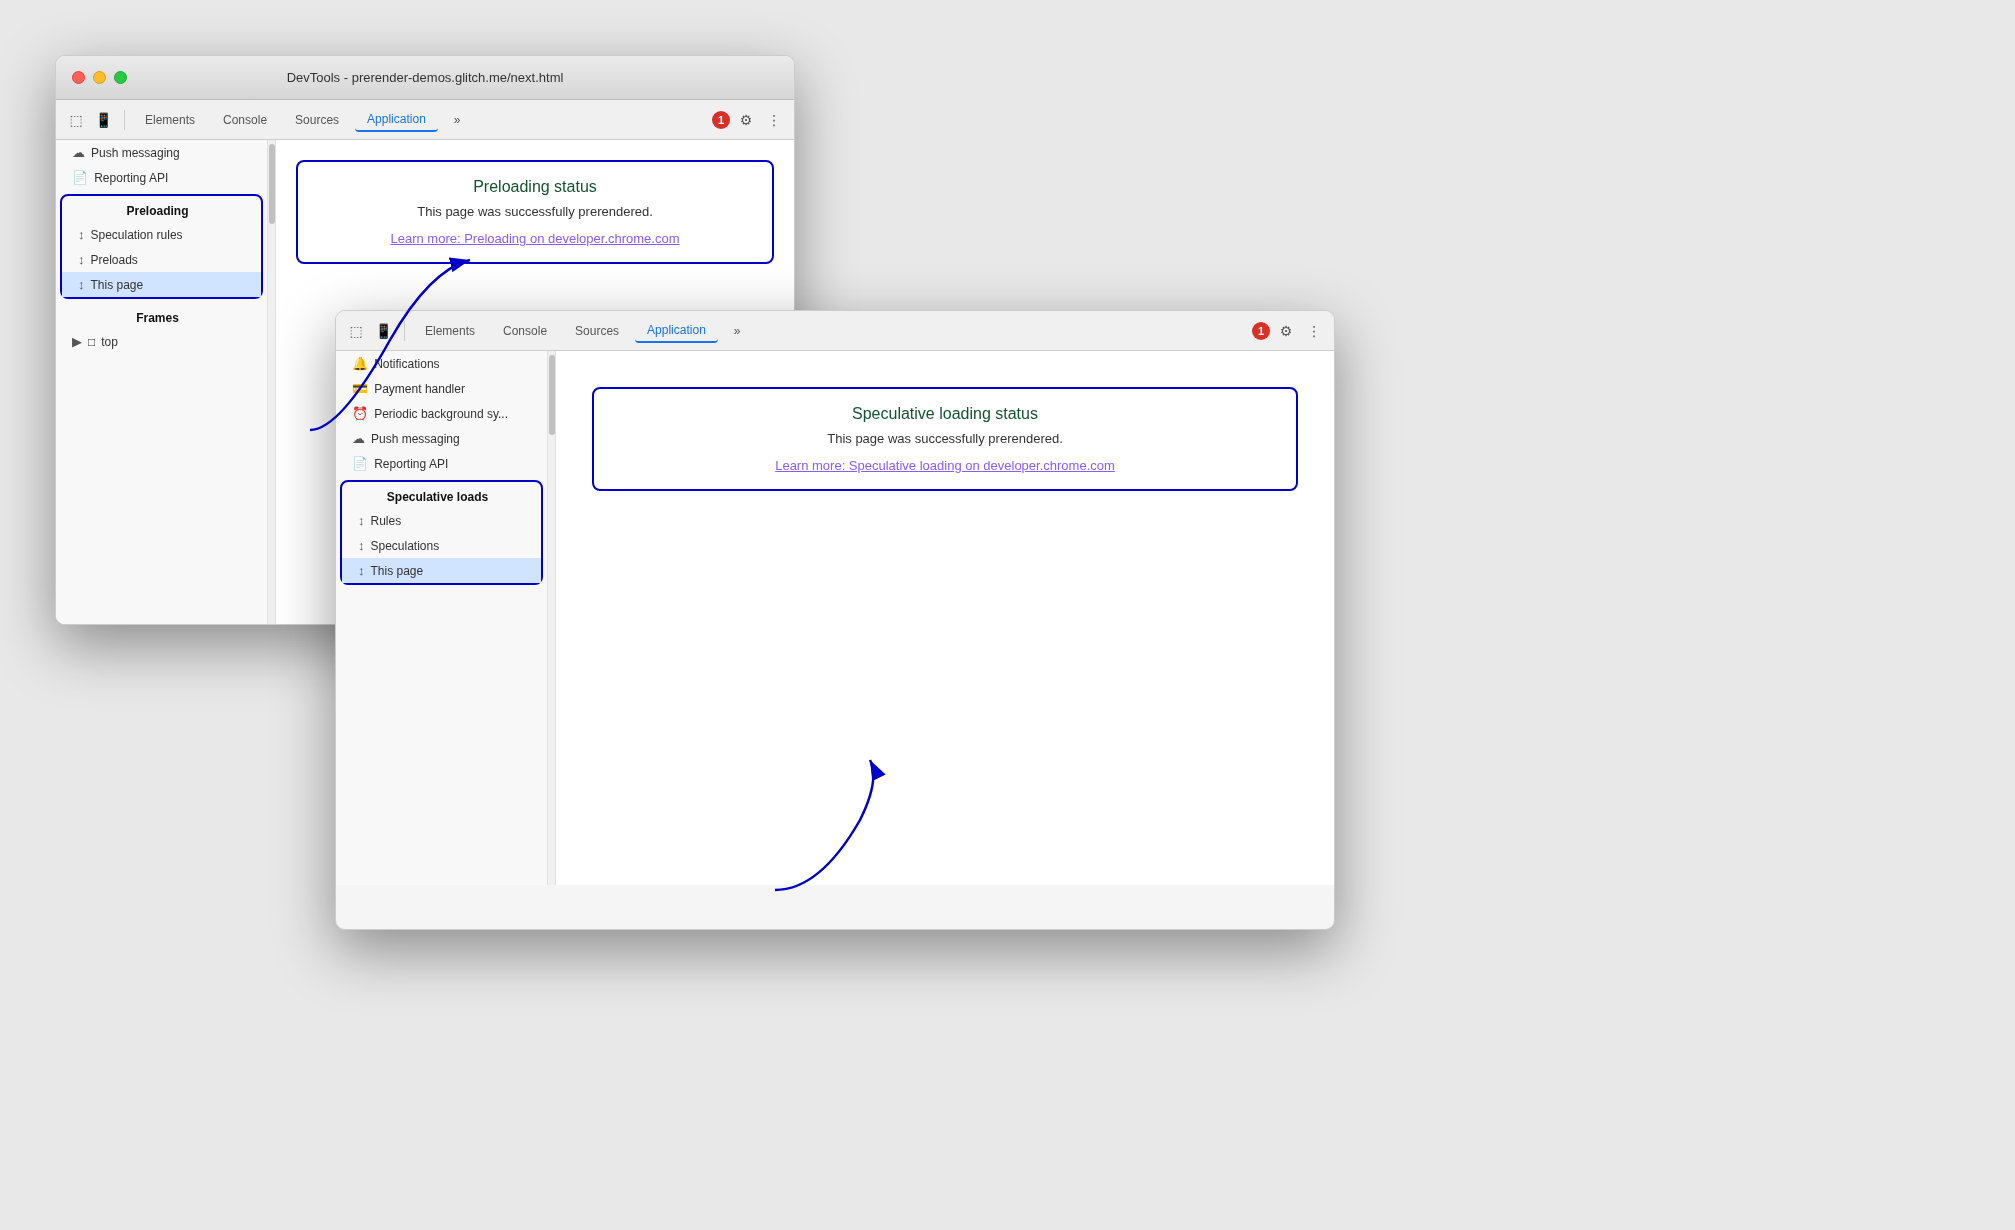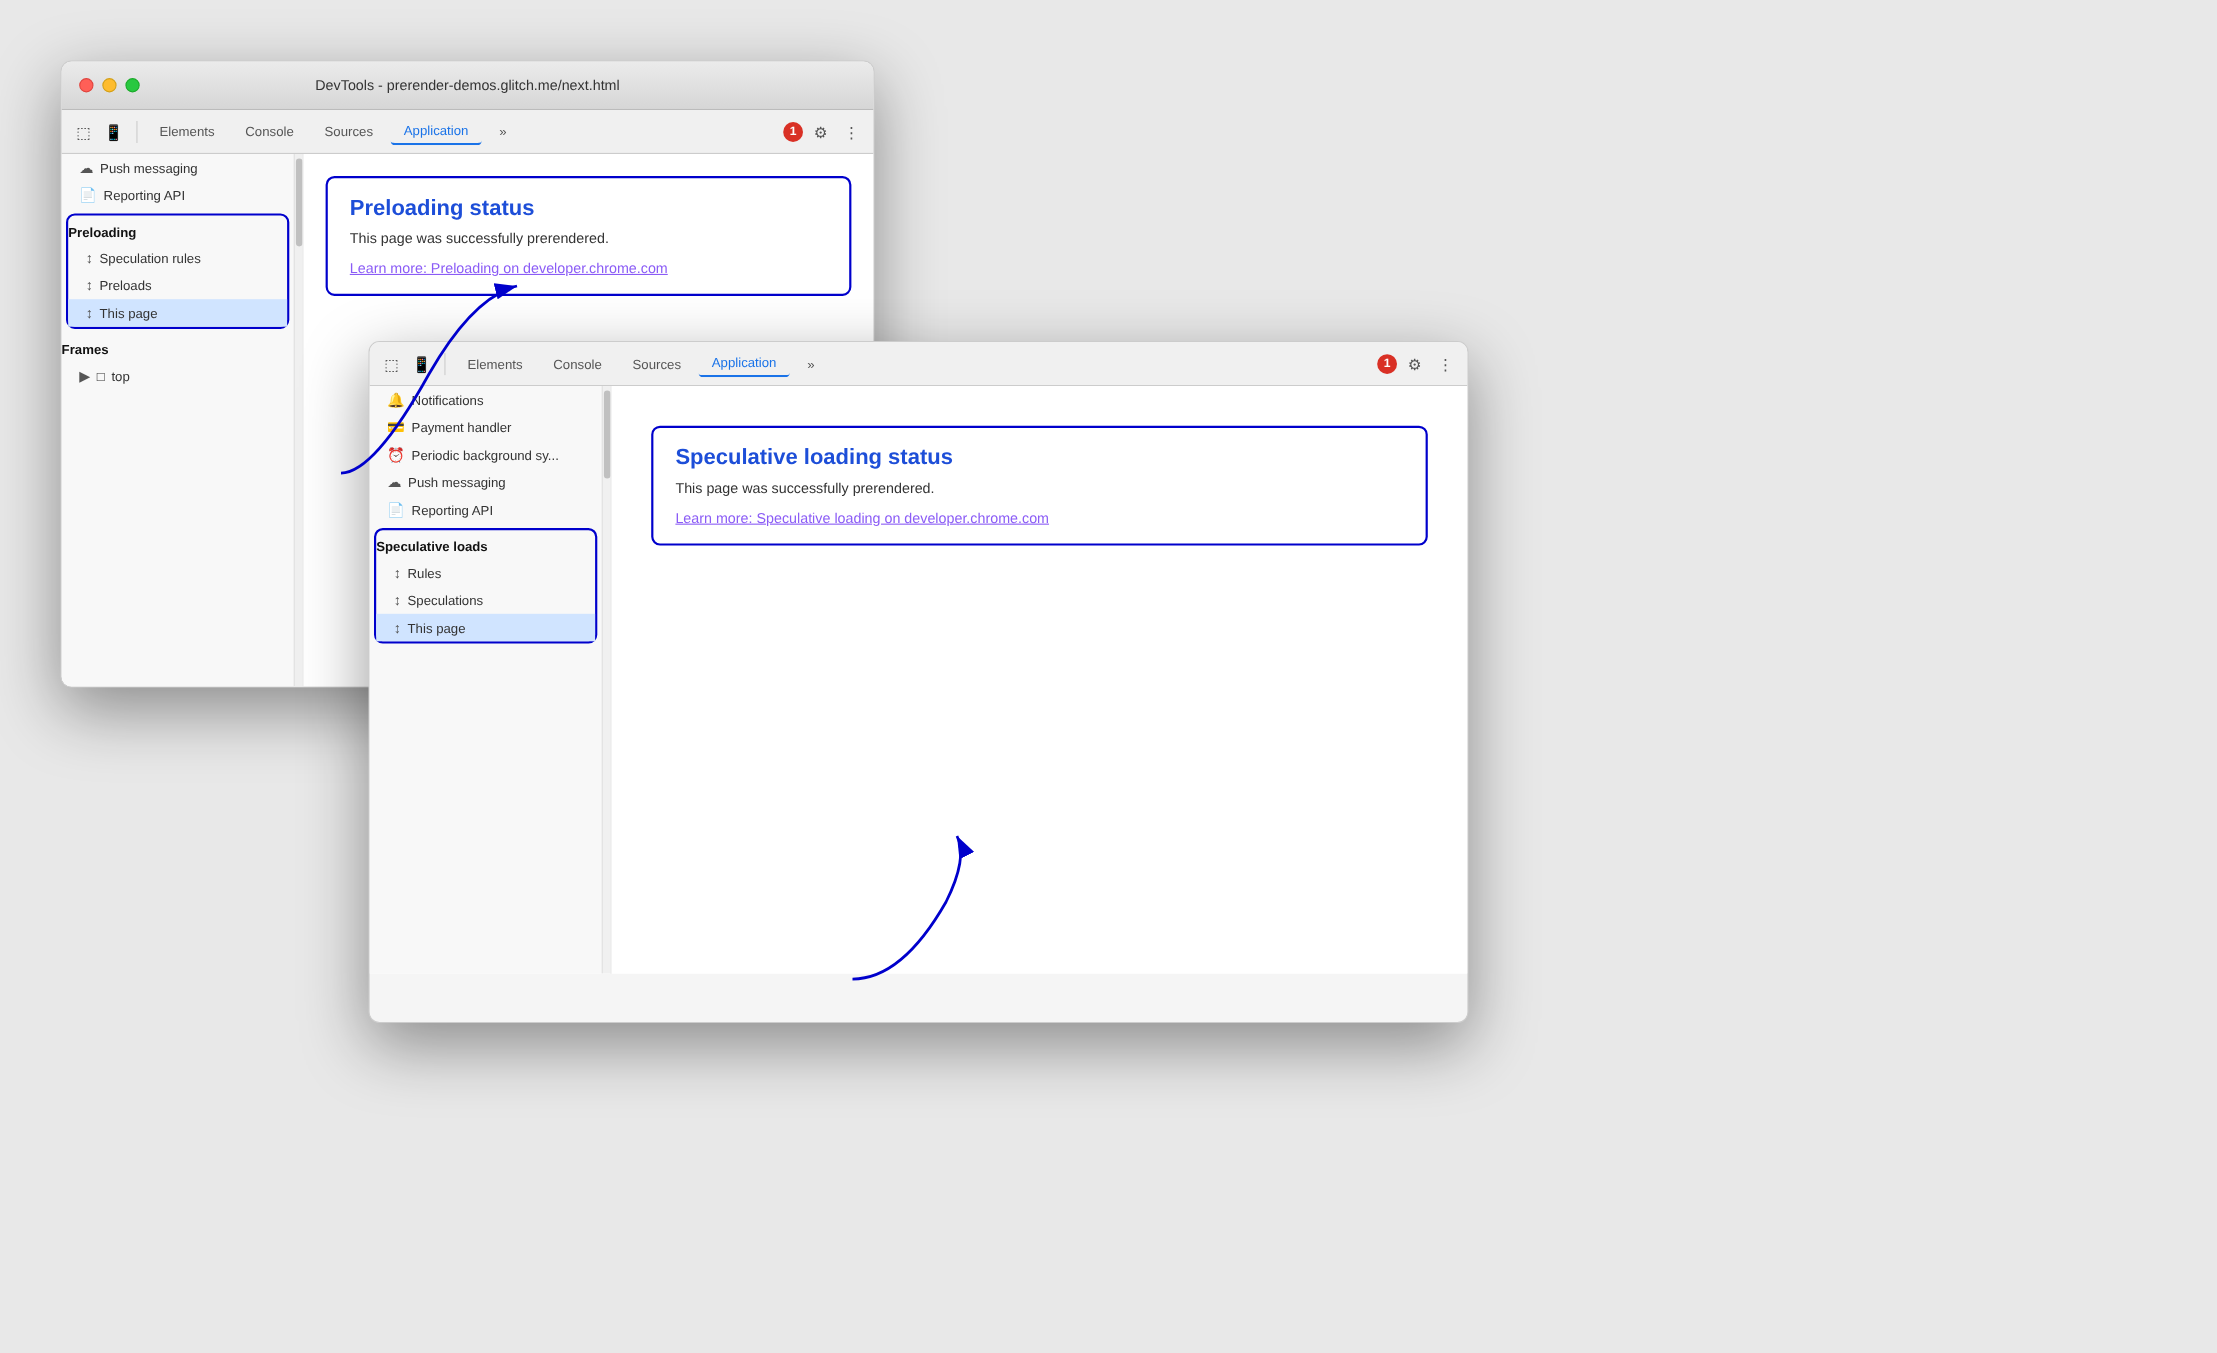--- a/index.html
+++ b/index.html
@@ -13,20 +13,21 @@
     }
 
     
     .devtools-window {
       position: absolute;
       background: #f5f5f5;
       border-radius: 10px;
       box-shadow: 0 20px 60px rgba(0,0,0,0.4);
       overflow: hidden;
       border: 1px solid #ccc;
+      text-align: center;
     }
 
     
     .title-bar {
       background: linear-gradient(to bottom, #ebebeb, #d6d6d6);
       height: 44px;
       display: flex;
       align-items: center;
       padding: 0 16px;
       border-bottom: 1px solid #bbb;
@@ -171,23 +172,23 @@
     
     .status-box {
       border: 2px solid #0000cc;
       border-radius: 8px;
       padding: 16px 20px;
       margin-bottom: 16px;
       background: white;
     }
 
     .status-box-title {
-      font-weight: 700;
-      font-size: 20px;
-      color: #1d4ed8;
+      font-weight: 400;
+      font-size: 16px;
+      color: #14532d;
       margin-bottom: 8px;
     }
 
     .status-box-text {
       font-size: 13px;
       color: #333;
       margin-bottom: 12px;
     }
 
     .status-box-link {

